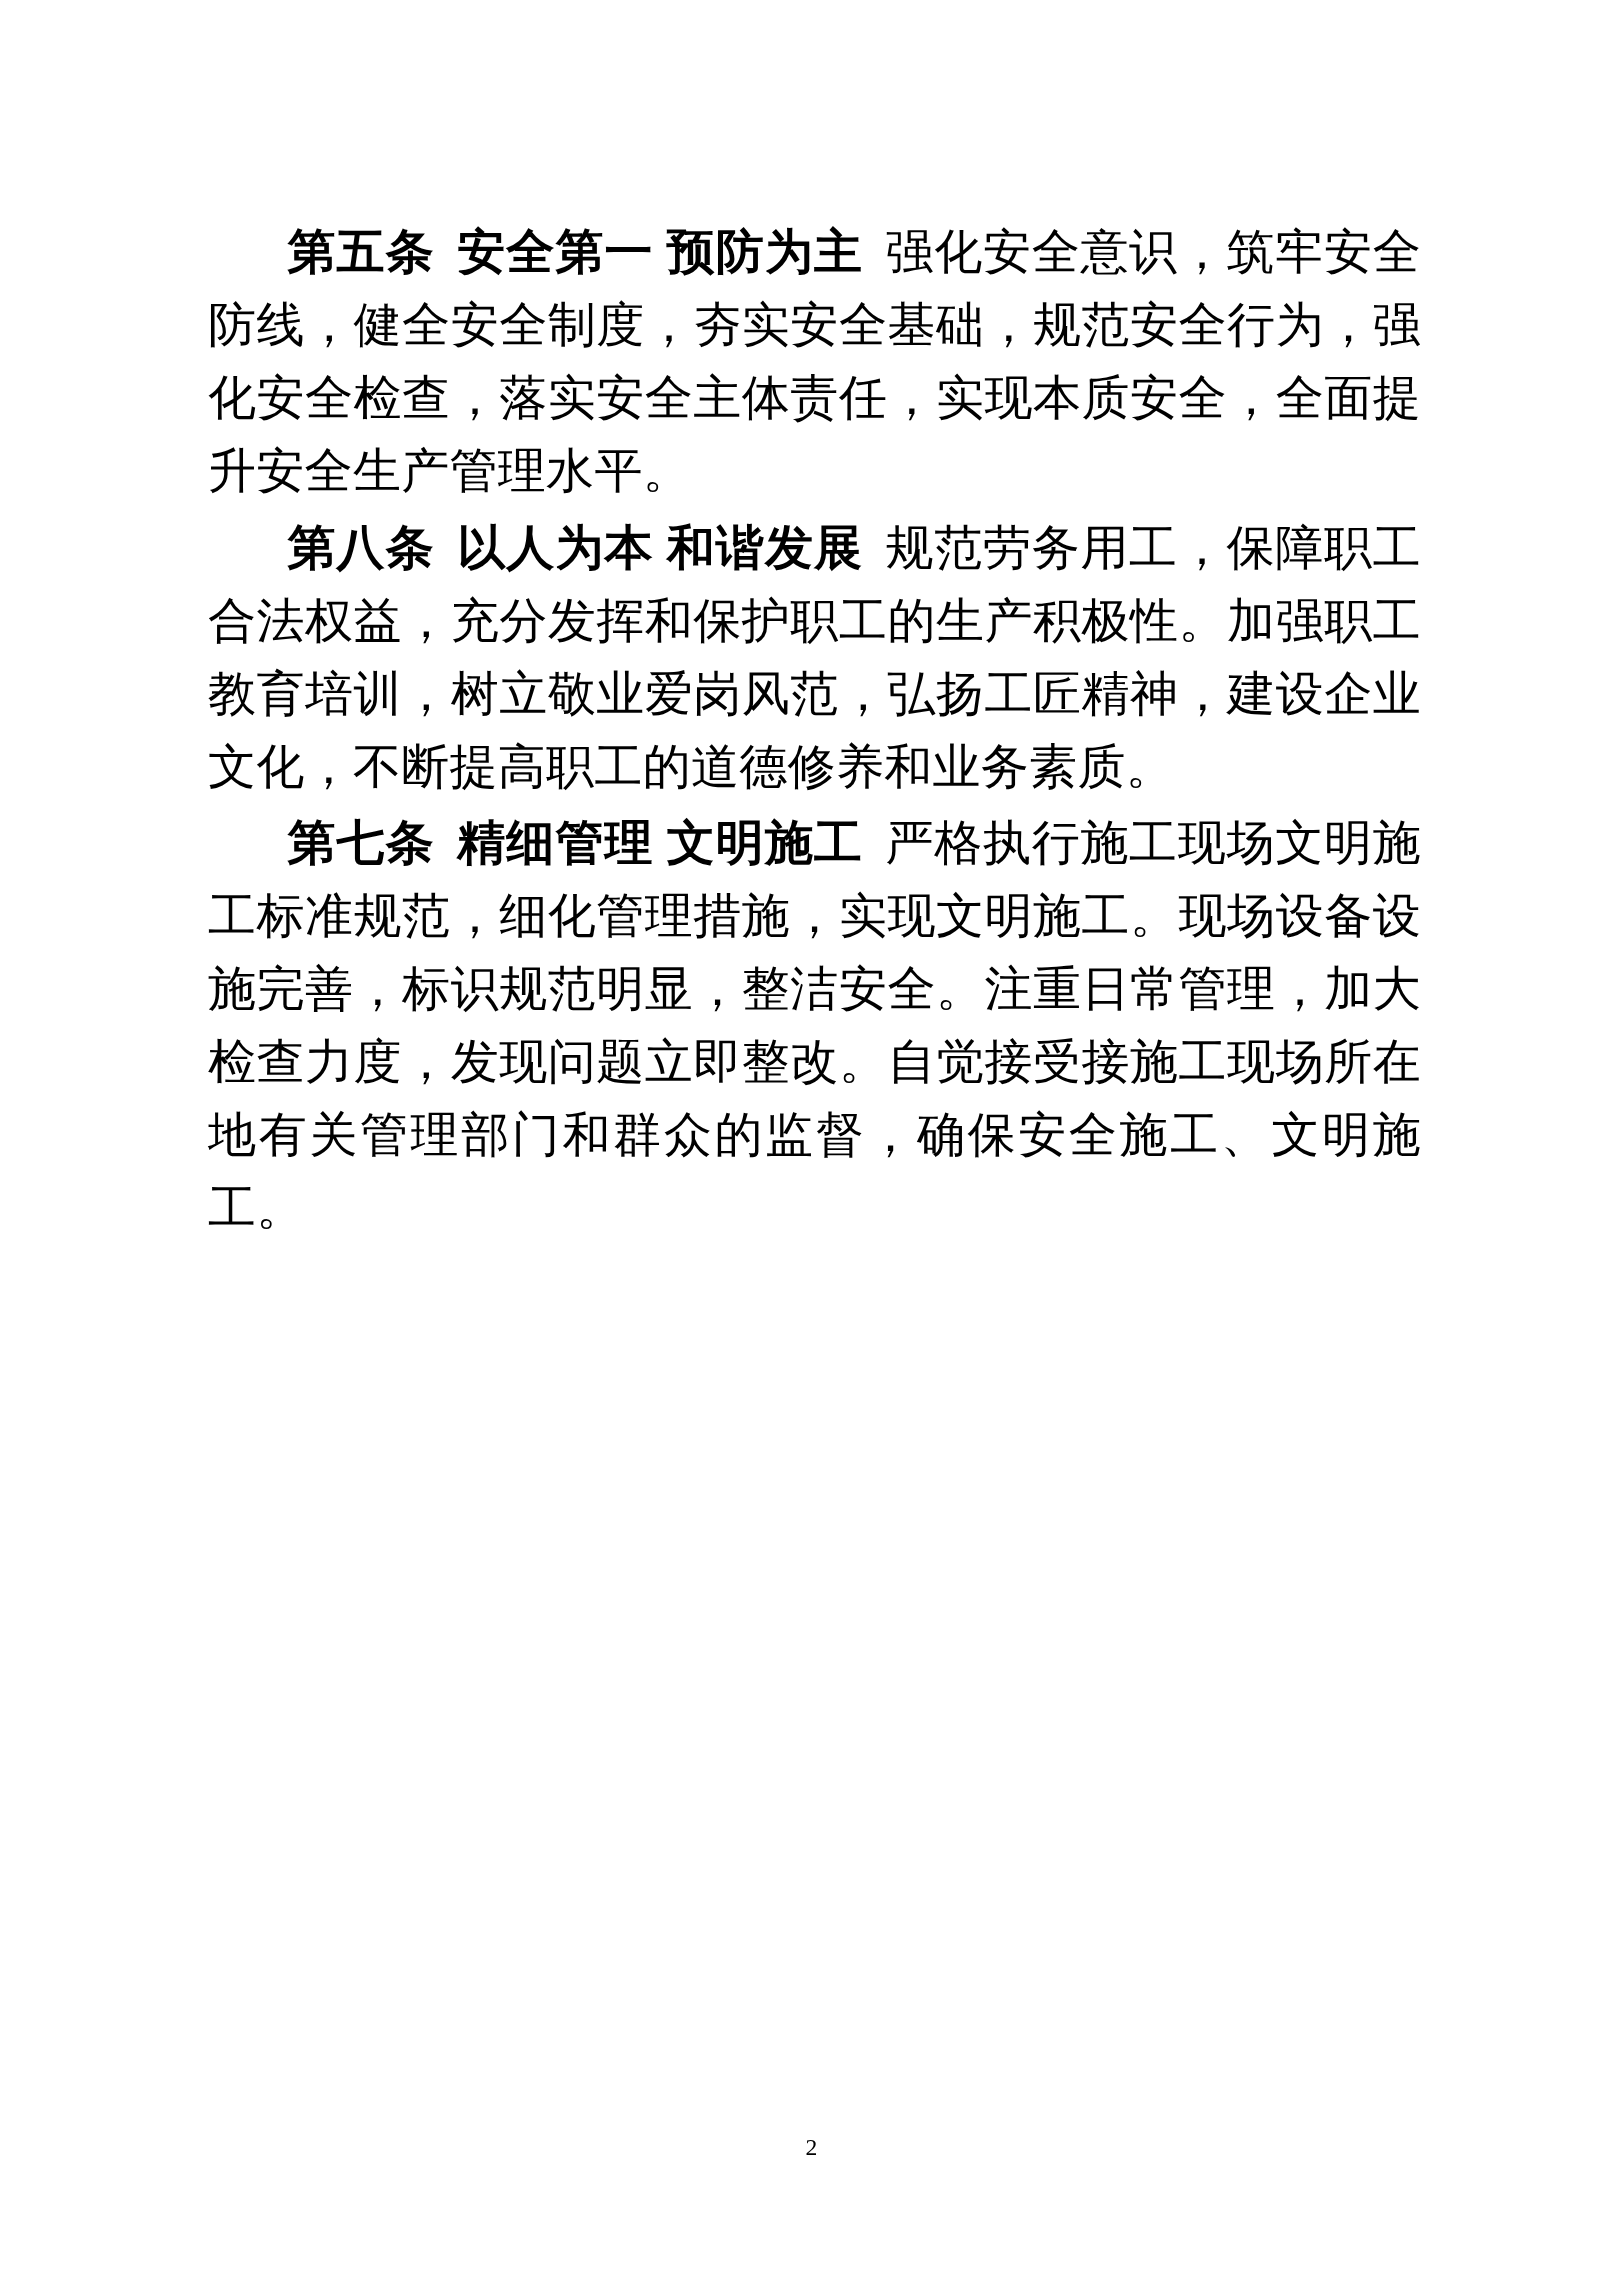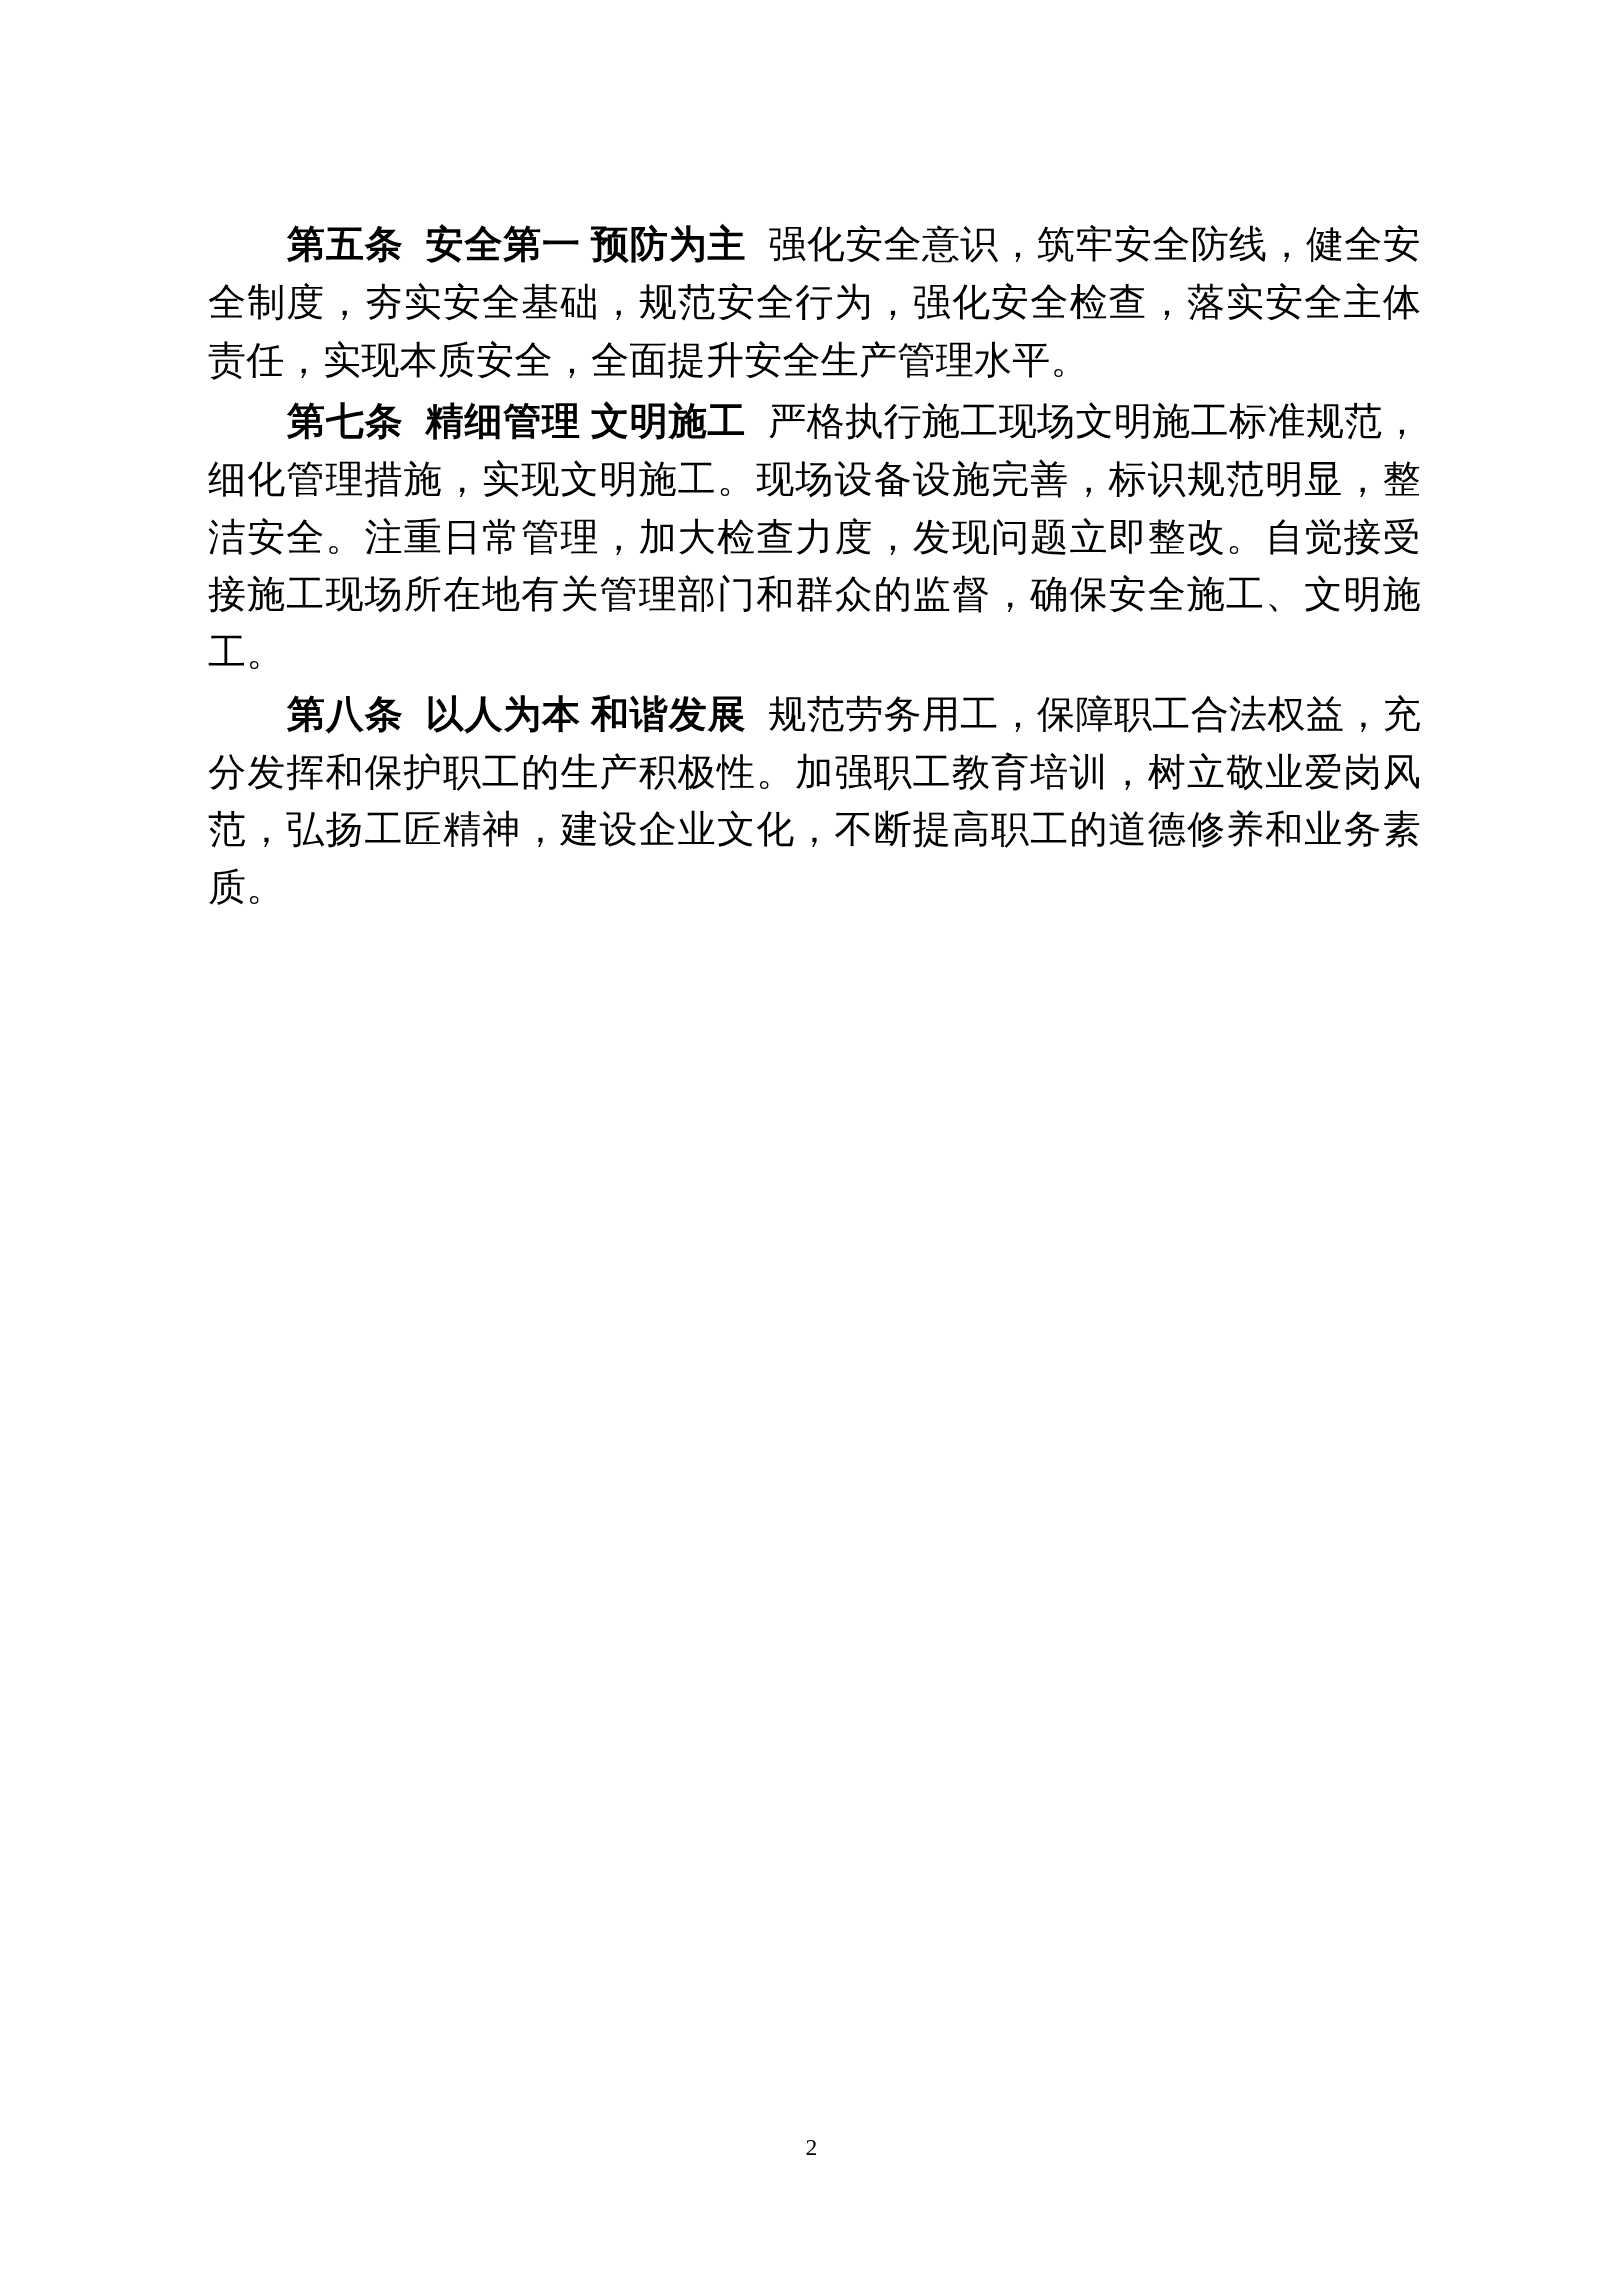--- a/index.html
+++ b/index.html
@@ -21,21 +21,21 @@
     overflow: hidden;
   }
   .content {
     position: absolute;
     left: 208px;
     top: 216px;
     width: 1213px;
   }
   .article {
     margin: 0 0 3.9px 0;
-    font-size: 38px;
+    font-size: 48px;
     line-height: 1.52;
     text-align: justify;
     text-justify: inter-ideograph;
     letter-spacing: 0.3px;
   }
   .article .indent {
     display: inline-block;
     width: 79px;
   }
   .heading {
@@ -66,25 +66,25 @@
 <div class="page">
 
   <div class="content">
 
     <p class="article">
       <span class="indent"></span><span class="heading">第五条</span><span class="gap-medium"></span><span class="heading">安全第一  预防为主</span><span class="gap-medium"></span><span>强化安全意识，筑牢安全防线，健全安全制度，夯实安全基础，规范安全行为，强化安全检查，落实安全主体责任，实现本质安全，全面提升安全生产管理水平。</span>
     </p>
 
 
     <p class="article">
-      <span class="indent"></span><span class="heading">第七条</span><span class="gap-medium"></span><span class="heading">精细管理 文明施工</span><span class="gap-medium"></span><span>严格执行施工现场文明施工标准规范，细化管理措施，实现文明施工。现场设备设施完善，标识规范明显，整洁安全。注重日常管理，加大检查力度，发现问题立即整改。自觉接受接施工现场所在地有关管理部门和群众的监督，确保安全施工、文明施工。</span>
+      <span class="indent"></span><span class="heading">第八条</span><span class="gap-medium"></span><span class="heading">以人为本 和谐发展</span><span class="gap-medium"></span><span>规范劳务用工，保障职工合法权益，充分发挥和保护职工的生产积极性。加强职工教育培训，树立敬业爱岗风范，弘扬工匠精神，建设企业文化，不断提高职工的道德修养和业务素质。</span>
     </p>
 
     <p class="article">
-      <span class="indent"></span><span class="heading">第八条</span><span class="gap-medium"></span><span class="heading">以人为本 和谐发展</span><span class="gap-medium"></span><span>规范劳务用工，保障职工合法权益，充分发挥和保护职工的生产积极性。加强职工教育培训，树立敬业爱岗风范，弘扬工匠精神，建设企业文化，不断提高职工的道德修养和业务素质。</span>
+      <span class="indent"></span><span class="heading">第七条</span><span class="gap-medium"></span><span class="heading">精细管理 文明施工</span><span class="gap-medium"></span><span>严格执行施工现场文明施工标准规范，细化管理措施，实现文明施工。现场设备设施完善，标识规范明显，整洁安全。注重日常管理，加大检查力度，发现问题立即整改。自觉接受接施工现场所在地有关管理部门和群众的监督，确保安全施工、文明施工。</span>
     </p>
 
 
   </div>
 
   <div class="page-number">2</div>
 
 </div>
 
 

